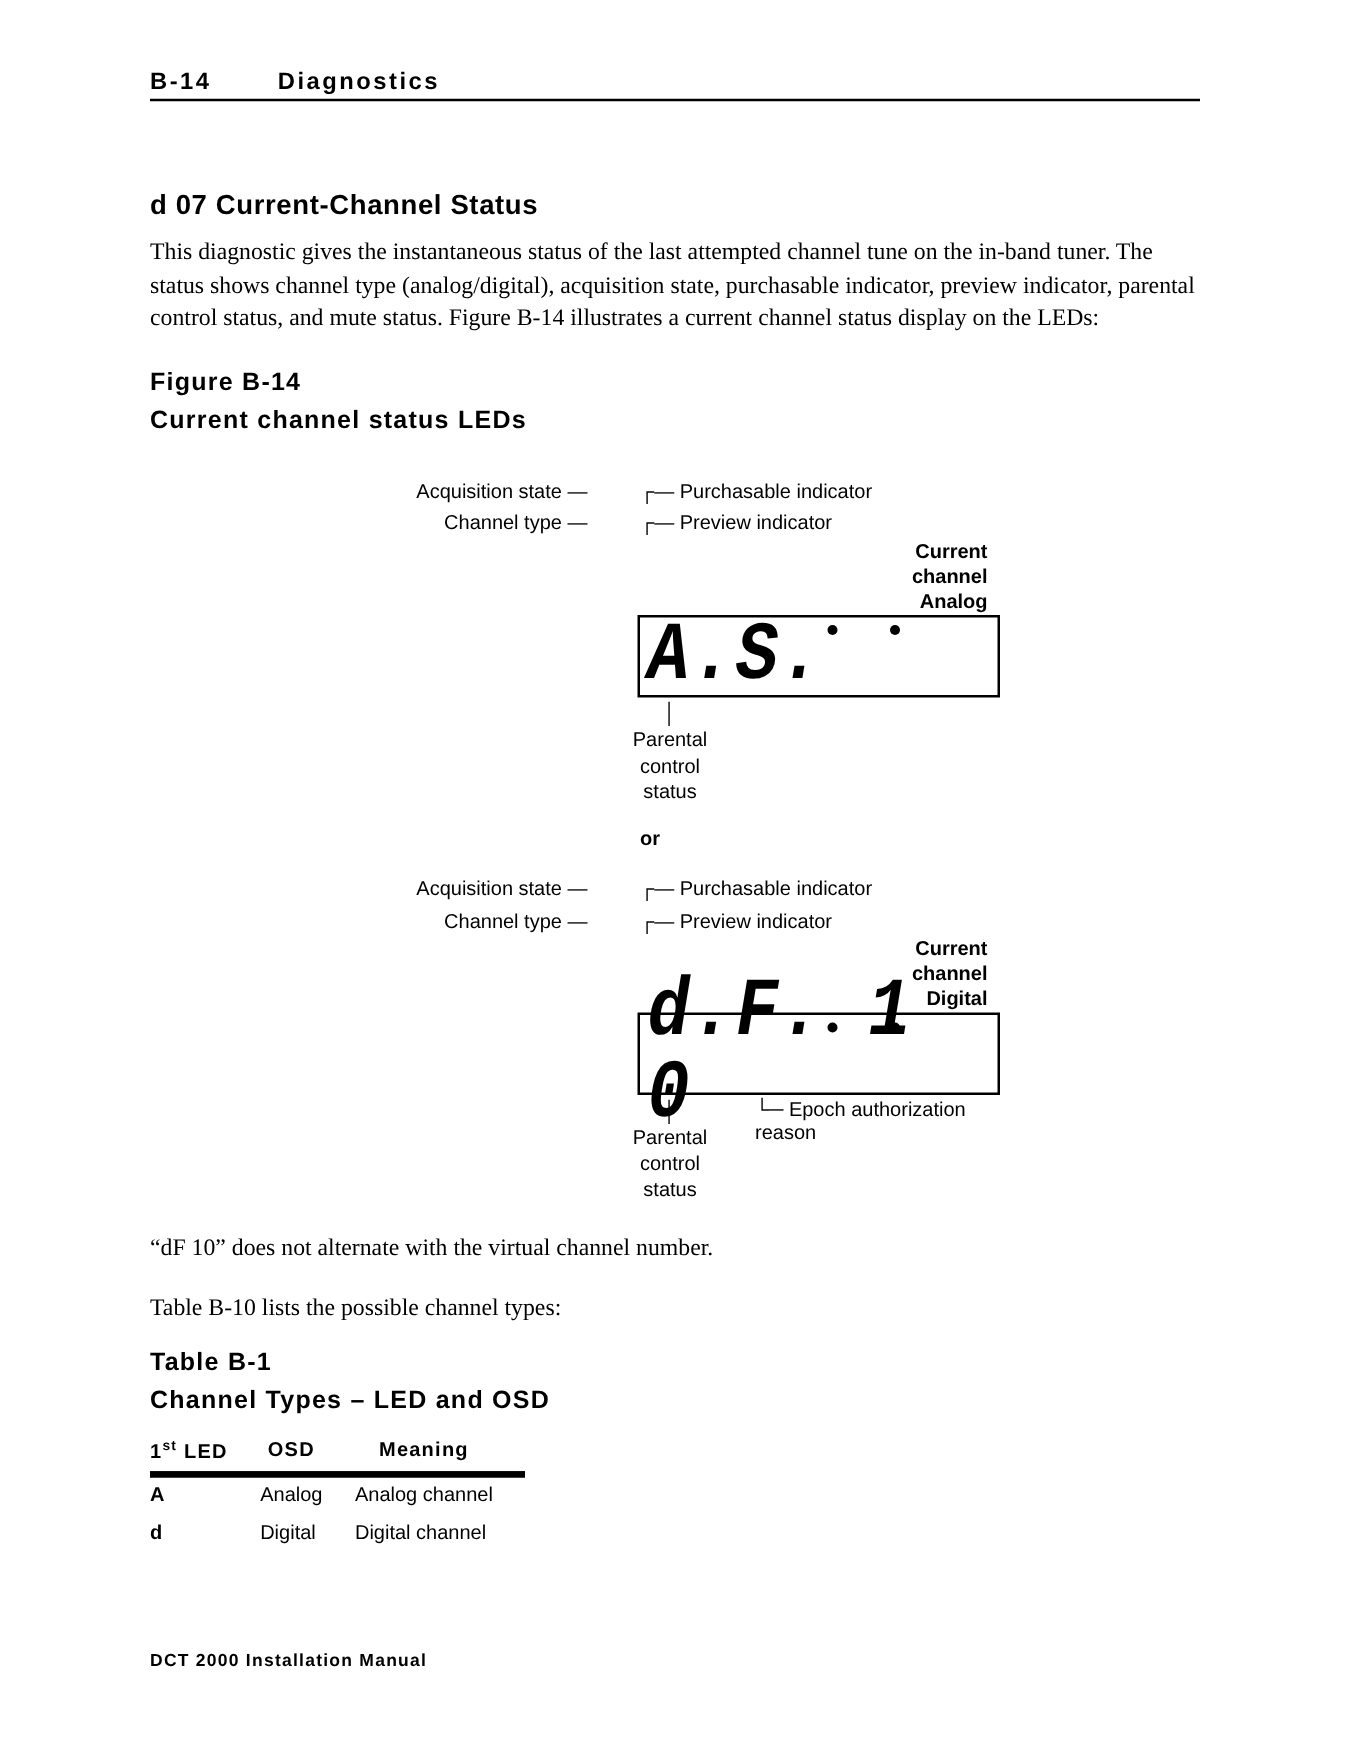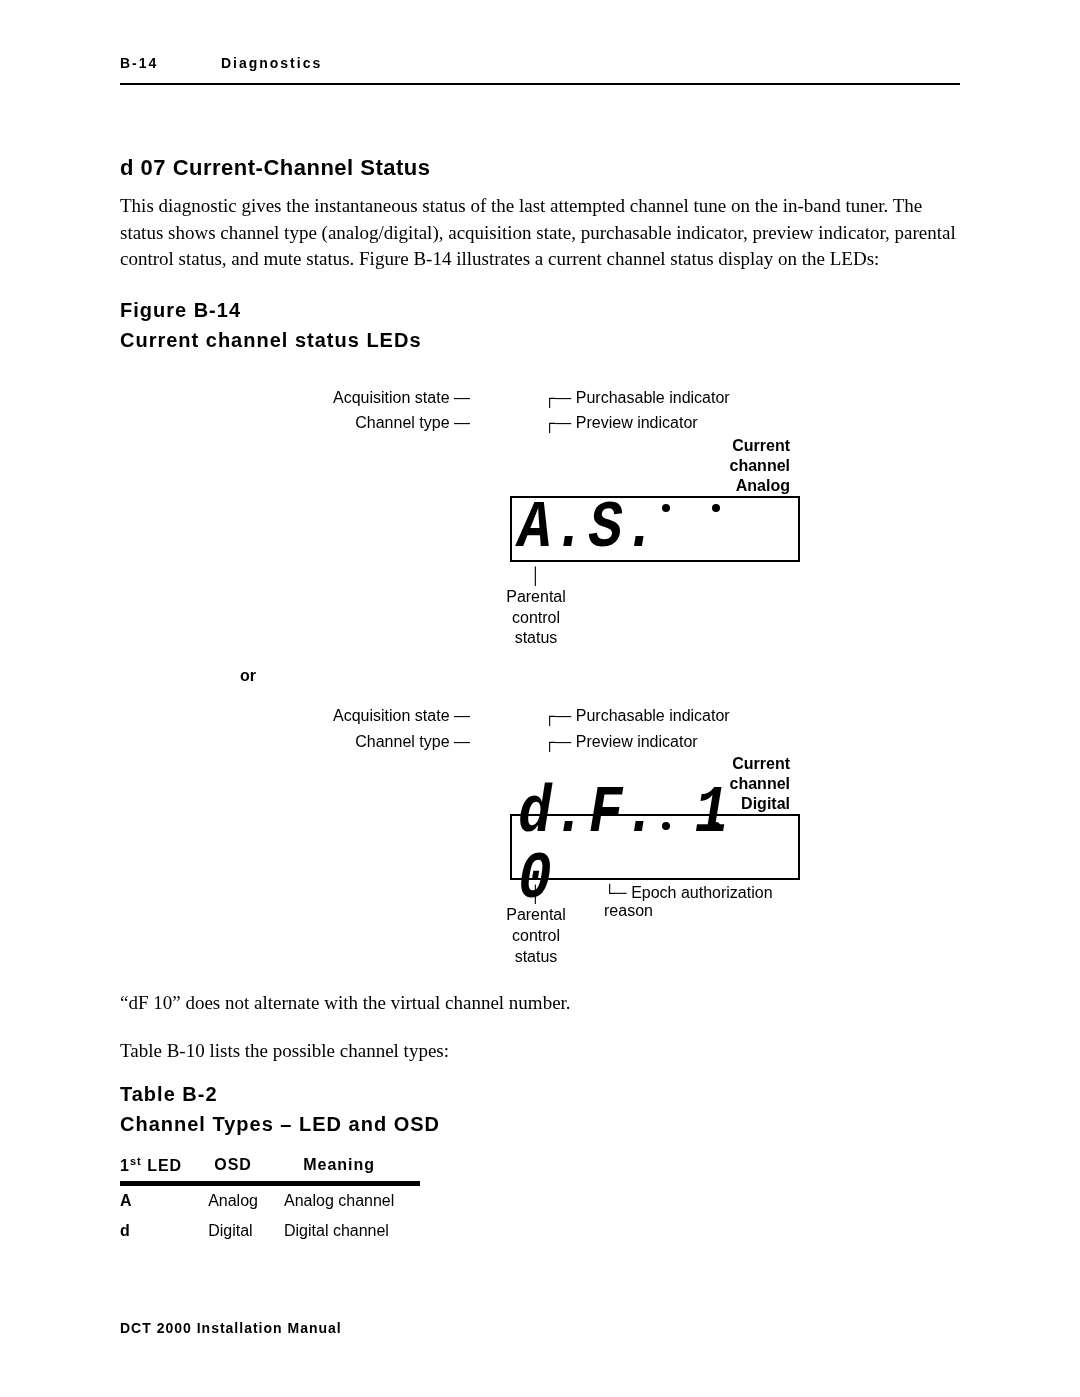--- a/index.html
+++ b/index.html
@@ -11,24 +11,24 @@
   .page {
     width: 1080px;
     height: 1397px;
     position: relative;
     box-sizing: border-box;
     padding: 55px 120px 50px 120px;
   }
   .running-head {
     font-family: Arial, Helvetica, sans-serif;
     font-weight: bold;
-    font-size: 14px;
+    font-size: 19px;
     letter-spacing: 2px;
     border-bottom: 2px solid #000;
-    padding-bottom: 12px;
+    padding-bottom: 2px;
     margin-bottom: 70px;
   }
   .running-head .pageno { display:inline-block; width:95px;}
   h2.section {
     font-family: Arial, Helvetica, sans-serif;
     font-weight: bold;
     font-size: 22px;
     letter-spacing: 0.5px;
     margin: 0 0 12px 0;
   }
@@ -71,21 +71,21 @@
     font-weight: bold;
     font-size: 14px;
     letter-spacing: 1px;
   }
   .figure-area {
     font-family: Arial, Helvetica, sans-serif;
     font-size: 16px;
     width: 560px;
     margin-left: 120px;
   }
-  .callout-row { display:flex;gap:32px; }
+  .callout-row { display:flex; }
   .callout-left { width: 230px; text-align:right; padding-right:6px; line-height:1.6;}
   .callout-right { flex:1; text-align:left; padding-left:36px; line-height:1.6;}
   .side-label { width:110px; text-align:right; font-weight:bold; line-height:1.25; padding-right:10px;}
   .display-wrap { display:flex; align-items:flex-end;flex-direction:column; }
   .led-box {
     border: 2px solid #000;
     height: 66px;
     width: 290px;
     position: relative;
     display:flex;
@@ -102,21 +102,21 @@
     letter-spacing: 2px;
     line-height: 1;
     transform: scaleX(0.85);
     transform-origin: left center;
   }
   .dot-top { position:absolute; width:8px; height:8px; background:#000; border-radius:50%; }
   .below-row { display:flex; }
   .below-left { width:230px; text-align:right; padding-right:6px; padding-top:4px;}
   .below-center { width:120px; text-align:center; line-height:1.3; padding-top:4px;}
   .below-right { flex:1; padding-left:8px; padding-top:4px;}
-  .or-sep { text-align:left; font-weight:bold; margin: 18px 0 18px 0; }
+  .or-sep { text-align:center; font-weight:bold; margin: 18px 0 18px 0; }
   .sup { font-size: 11px; vertical-align: super; }
 </style>
 </head>
 <body>
 
 <div class="page">
 
   <div class="running-head">
     <span class="pageno">B-14</span>
     <span>Diagnostics</span>
@@ -207,21 +207,21 @@
       </div>
     </div>
 
   </div>
 
   <p class="body" style="margin-top:22px;">“dF 10” does not alternate with the virtual channel number.</p>
 
   <p class="body" style="margin-bottom:10px;">Table B-10 lists the possible channel types:</p>
 
   <div class="table-label">
-    <span>Table B-2</span><br>
+    <span>Table B-1</span><br>
     <span>Channel Types – LED and OSD</span>
   </div>
 
   <table class="datatable">
     <thead>
       <tr>
         <th>
           <span>1</span><span class="sup">st</span><span> LED</span>
         </th>
         <th>OSD</th>

